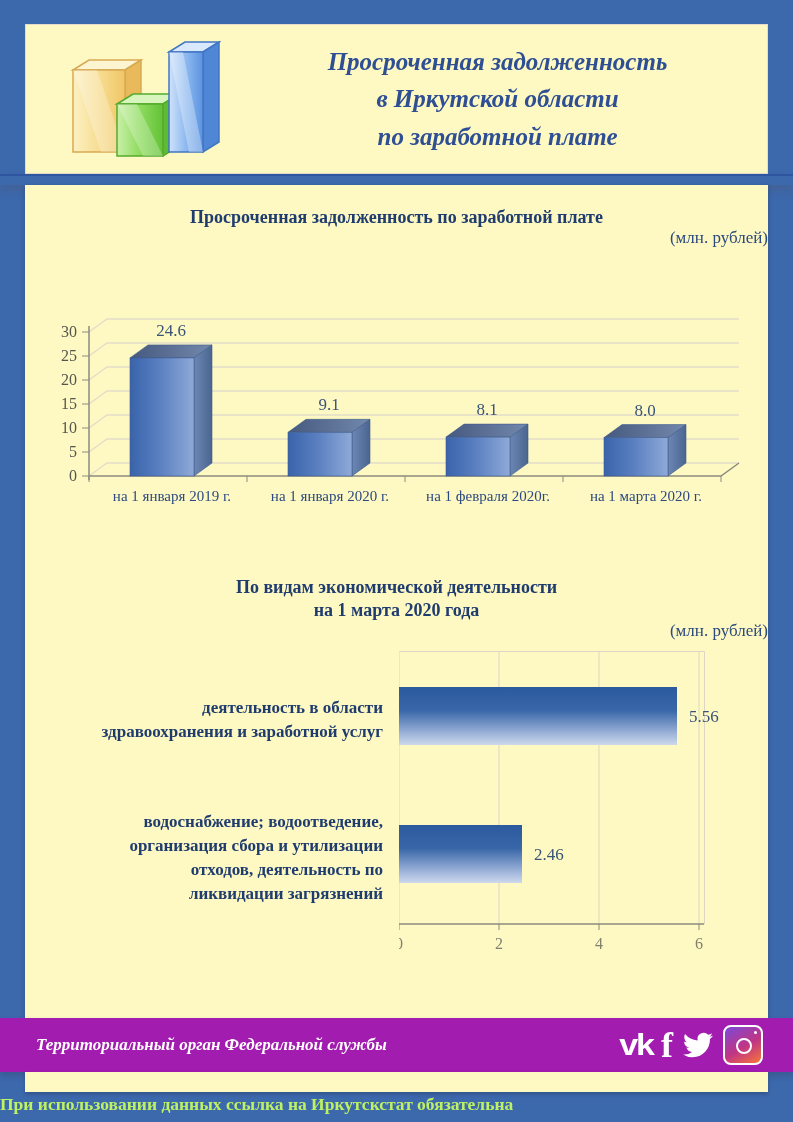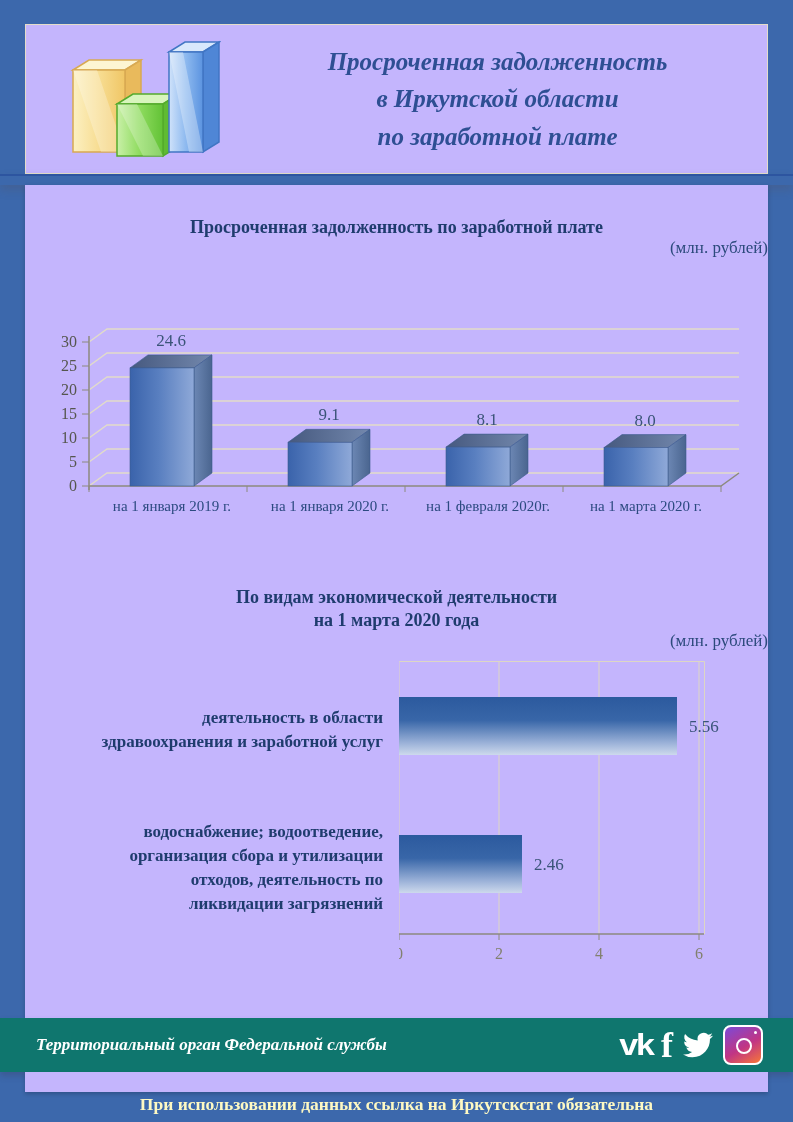--- a/index.html
+++ b/index.html
@@ -1,58 +1,58 @@
 <!DOCTYPE html>
 <html><head>
 <meta charset="utf-8">
 <style>
   html,body{margin:0;padding:0;}
   body{width:793px;height:1122px;background:#3c68ac;position:relative;overflow:hidden;
        font-family:"Liberation Serif",serif;}
-  .panel{position:absolute;left:25px;right:25px;background:#c4b5fd;}
+  .panel{position:absolute;left:25px;right:25px;background:#fef9c3;}
   
   .header{top:24px;height:148px;display:flex;align-items:center;border:1px solid #e4ddc9;}
   .icon3d{width:230px;display:flex;justify-content:center;align-items:center;}
   .header-title{flex:1;text-align:center;font-style:italic;font-weight:bold;
       color:#2e4f93;font-size:25px;line-height:1.5;padding-right:28px;}
   .strip{position:absolute;left:0;right:0;top:174px;height:9px;background:#3c68ac;
       border-top:2px solid #2d55a0;box-shadow:0 5px 8px rgba(80,85,110,.35);}
   
   .main{top:185px;height:833px;box-shadow:0 2px 5px rgba(0,0,0,.2);}
-  .c-title{margin-top:32px;text-align:center;font-weight:bold;font-size:18px;color:#1f3c6e;}
+  .c-title{margin-top:22px;text-align:center;font-weight:bold;font-size:18px;color:#1f3c6e;}
   .c-sub{text-align:right;font-size:17px;color:#2c4a7c;margin-top:0;}
   .chart1-wrap{margin:32px 0 0 18px;}
   .chart2-head{margin-top:58px;}
   .chart2{display:flex;margin:10px 0 0 72px;}
   .h-labels{width:302px;display:flex;flex-direction:column;}
   .h-label{height:138px;display:flex;align-items:center;justify-content:flex-end;
       text-align:right;font-weight:bold;font-size:17px;color:#1f3c6e;line-height:1.4;
       padding-right:16px;}
   svg text{font-family:"Liberation Serif",serif;}
   .ytick{font-size:16px;fill:#55564e;}
   .vlabel{font-size:17px;fill:#3a5478;}
   .xlabel{font-size:15px;fill:#2c4a80;}
   .xtick2{font-size:16px;fill:#82806f;}
   
-  .footer{position:absolute;left:0;right:0;top:1018px;height:54px;background:#0f766e;
+  .footer{position:absolute;left:0;right:0;top:1018px;height:54px;background:#a21caf;
       display:flex;align-items:center;box-shadow:0 4px 6px rgba(60,60,90,.3);}
   .org{flex:1;padding-left:36px;color:#fff;font-style:italic;font-weight:bold;
       font-size:17px;line-height:1.65;}
   .social{display:flex;align-items:center;gap:8px;padding-right:30px;}
   .vk-glyph{color:#fff;font-family:"Liberation Sans",sans-serif;font-weight:bold;
       font-size:34px;letter-spacing:-2px;line-height:1;transform:scaleY(.85);}
   .fb-glyph{color:#fff;font-weight:bold;font-size:36px;line-height:1;font-family:"Liberation Serif",serif;}
   .insta{width:36px;height:36px;border:2px solid #fff;border-radius:8px;
       background:linear-gradient(150deg,#7b4ad8 0%,#c13584 55%,#f77737 100%);
       position:relative;}
   .insta .lens{position:absolute;left:50%;top:50%;width:12px;height:12px;margin:-7px 0 0 -7px;
       border:2px solid #fff;border-radius:50%;}
   .insta .dot{position:absolute;right:4px;top:4px;width:3px;height:3px;background:#fff;border-radius:50%;}
   .bottom-strip{top:1072px;height:20px;box-shadow:0 2px 4px rgba(0,0,0,.2);}
-  .bottom-note{position:absolute;left:0;right:0;top:1094px;text-align:center;color:#fef9c3;
+  .bottom-note{position:absolute;left:0;right:0;top:1094px;color:#bef264;
       font-weight:bold;font-size:17.5px;}
 </style>
 </head>
 <body>
 
 <div class="panel header">
   <div class="icon3d">
     <svg width="160" height="122" viewBox="0 0 160 122">
       <defs>
         <linearGradient id="yf" x1="0" y1="0" x2="1" y2="0">

